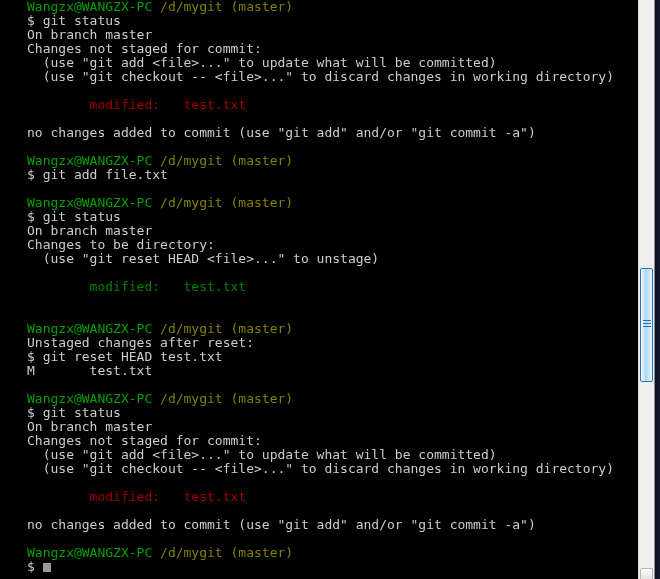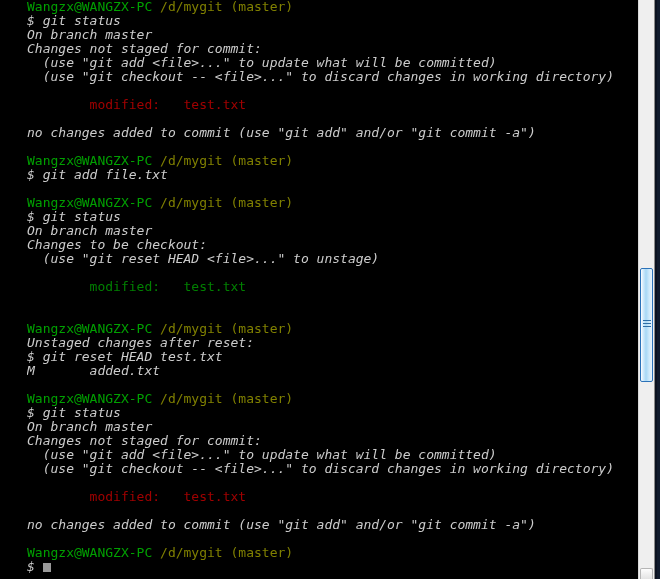--- a/index.html
+++ b/index.html
@@ -38,21 +38,21 @@
     line-height: 14px;
     font-size: 13px;
     letter-spacing: 0px;
     white-space: pre;
     color: #cccccc;
     margin: 0;
     padding: 0;
   }
   .line span { white-space: pre; }
 
-  .c-white  { color: #cccccc; font-style: italic; }
+  .c-white  { color: #cccccc; }
   .c-green  { color: #00a000; }
   .c-olive  { color: #808000; }
   .c-red    { color: #a00000; }
   .c-dgreen { color: #008000; }
 
   .cursor {
     display: inline-block;
     width: 8px;
     height: 9px;
     background: #9a9a9a;
@@ -151,30 +151,30 @@
         <div class="line"><span class="c-red">        modified:   test.txt</span></div>
         <div class="line"><span class="c-white"></span></div>
         <div class="line"><span class="c-white">no changes added to commit (use "git add" and/or "git commit -a")</span></div>
         <div class="line"><span class="c-white"></span></div>
         <div class="line"><span class="c-green">Wangzx@WANGZX-PC</span><span class="c-white"> </span><span class="c-olive">/d/mygit</span><span class="c-white"> </span><span class="c-olive">(master)</span></div>
         <div class="line"><span class="c-white">$ git add file.txt</span></div>
         <div class="line"><span class="c-white"></span></div>
         <div class="line"><span class="c-green">Wangzx@WANGZX-PC</span><span class="c-white"> </span><span class="c-olive">/d/mygit</span><span class="c-white"> </span><span class="c-olive">(master)</span></div>
         <div class="line"><span class="c-white">$ git status</span></div>
         <div class="line"><span class="c-white">On branch master</span></div>
-        <div class="line"><span class="c-white">Changes to be checkout:</span></div>
+        <div class="line"><span class="c-white">Changes to be directory:</span></div>
         <div class="line"><span class="c-white">  (use "git reset HEAD &lt;file&gt;..." to unstage)</span></div>
         <div class="line"><span class="c-white"></span></div>
         <div class="line"><span class="c-dgreen">        modified:   test.txt</span></div>
         <div class="line"><span class="c-white"></span></div>
         <div class="line"><span class="c-white"></span></div>
         <div class="line"><span class="c-green">Wangzx@WANGZX-PC</span><span class="c-white"> </span><span class="c-olive">/d/mygit</span><span class="c-white"> </span><span class="c-olive">(master)</span></div>
         <div class="line"><span class="c-white">Unstaged changes after reset:</span></div>
         <div class="line"><span class="c-white">$ git reset HEAD test.txt</span></div>
-        <div class="line"><span class="c-white">M       added.txt</span></div>
+        <div class="line"><span class="c-white">M       test.txt</span></div>
         <div class="line"><span class="c-white"></span></div>
         <div class="line"><span class="c-green">Wangzx@WANGZX-PC</span><span class="c-white"> </span><span class="c-olive">/d/mygit</span><span class="c-white"> </span><span class="c-olive">(master)</span></div>
         <div class="line"><span class="c-white">$ git status</span></div>
         <div class="line"><span class="c-white">On branch master</span></div>
         <div class="line"><span class="c-white">Changes not staged for commit:</span></div>
         <div class="line"><span class="c-white">  (use "git add &lt;file&gt;..." to update what will be committed)</span></div>
         <div class="line"><span class="c-white">  (use "git checkout -- &lt;file&gt;..." to discard changes in working directory)</span></div>
         <div class="line"><span class="c-white"></span></div>
         <div class="line"><span class="c-red">        modified:   test.txt</span></div>
         <div class="line"><span class="c-white"></span></div>

